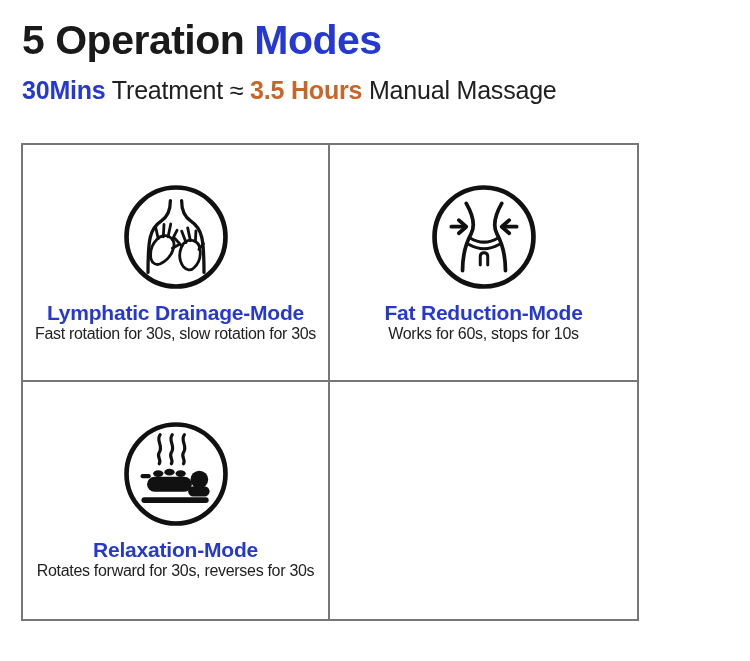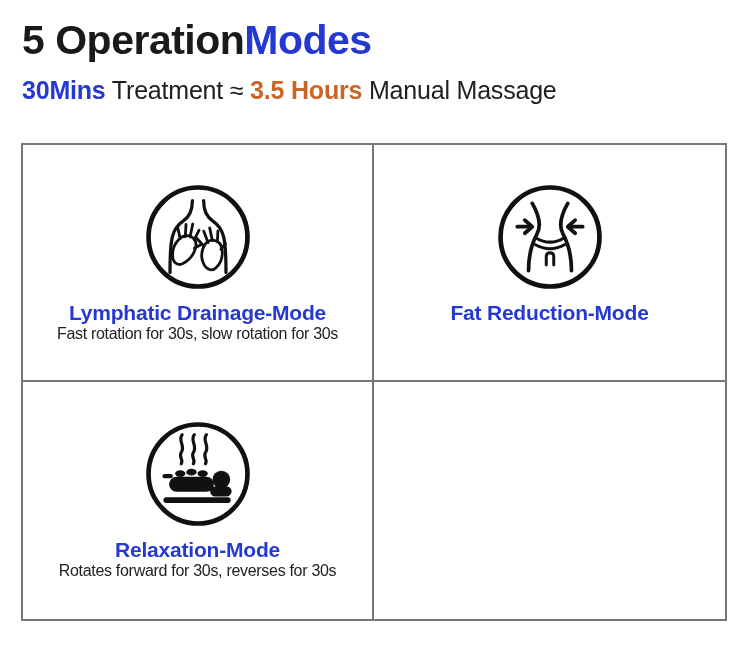--- a/index.html
+++ b/index.html
@@ -8,32 +8,32 @@
     font-family:"Liberation Sans", sans-serif;
     -webkit-font-smoothing:antialiased;
   }
   .page { position:relative; width:750px; height:661px; background:#fff; }
 
   .header { position:absolute; left:22px; top:18px; }
   .page-title {
     margin:0; font-size:41px; font-weight:bold; letter-spacing:-0.5px;
     color:var(--text-dark, #1a1a1a); line-height:1.1;
   }
-  .page-title .title-accent { color:var(--accent-blue, #2539d2); }
+  .page-title .title-accent { color:var(--accent-blue, #2539d2); margin-left:10px; }
 
   .subtitle {
     margin-top:13px; font-size:25px; color:#202020; letter-spacing:-0.2px;
     white-space:pre;
     text-align:right;
   }
   .subtitle .sub-blue   { color:var(--accent-blue, #2539d2);   font-weight:bold; }
   .subtitle .sub-orange { color:var(--accent-orange, #c96527); font-weight:bold; }
 
   .grid {
-    position:absolute; left:21px; top:143px; width:706px; height:478px;
+    position:absolute; left:21px; top:143px; width:618px; height:478px;
     box-sizing:border-box;
     display:grid; grid-template-columns:1fr 1fr; grid-template-rows:1fr 1fr;
     border:2px solid var(--border-gray, #777777);
     background:#fff;
   }
   .cell {
     box-sizing:border-box; overflow:hidden;
     display:flex; flex-direction:column; align-items:center;
     padding-top:36px; text-align:center;
   }
@@ -101,20 +101,21 @@
           <path d="M45 61 Q60 70 75 61" stroke-width="3.2"></path>
           <path d="M44 68 Q60 77 76 68" stroke-width="3.2"></path>
           <path d="M56 90 L56 81 Q56 77 60 77 Q64 77 64 81 L64 90" stroke-width="3.2"></path>
           <path d="M25 49 L39 49" stroke-width="4"></path>
           <path d="M33 42 L41 49 L33 56" stroke-width="4"></path>
           <path d="M95 49 L81 49" stroke-width="4"></path>
           <path d="M87 42 L79 49 L87 56" stroke-width="4"></path>
         </svg>
       </div>
       <div class="mode-title">Fat Reduction-Mode</div>
+      <div class="mode-desc">Works for 60s, stops for 10s</div>
     </div>
 
     <div class="cell br">
       <div class="icon">
         <svg viewBox="0 0 120 120" fill="none" stroke="currentColor" stroke-linecap="round" stroke-linejoin="round">
           <circle cx="60" cy="60" r="53" stroke-width="5"></circle>
           <path d="M43 18 C38 24 47 30 42 37 C39 42 45 45 42 49" stroke-width="3.4"></path>
           <path d="M56 18 C51 24 60 30 55 37 C52 42 58 45 55 49" stroke-width="3.4"></path>
           <path d="M69 18 C64 24 73 30 68 37 C65 42 71 45 68 49" stroke-width="3.4"></path>
           <g fill="#111" stroke="none">

